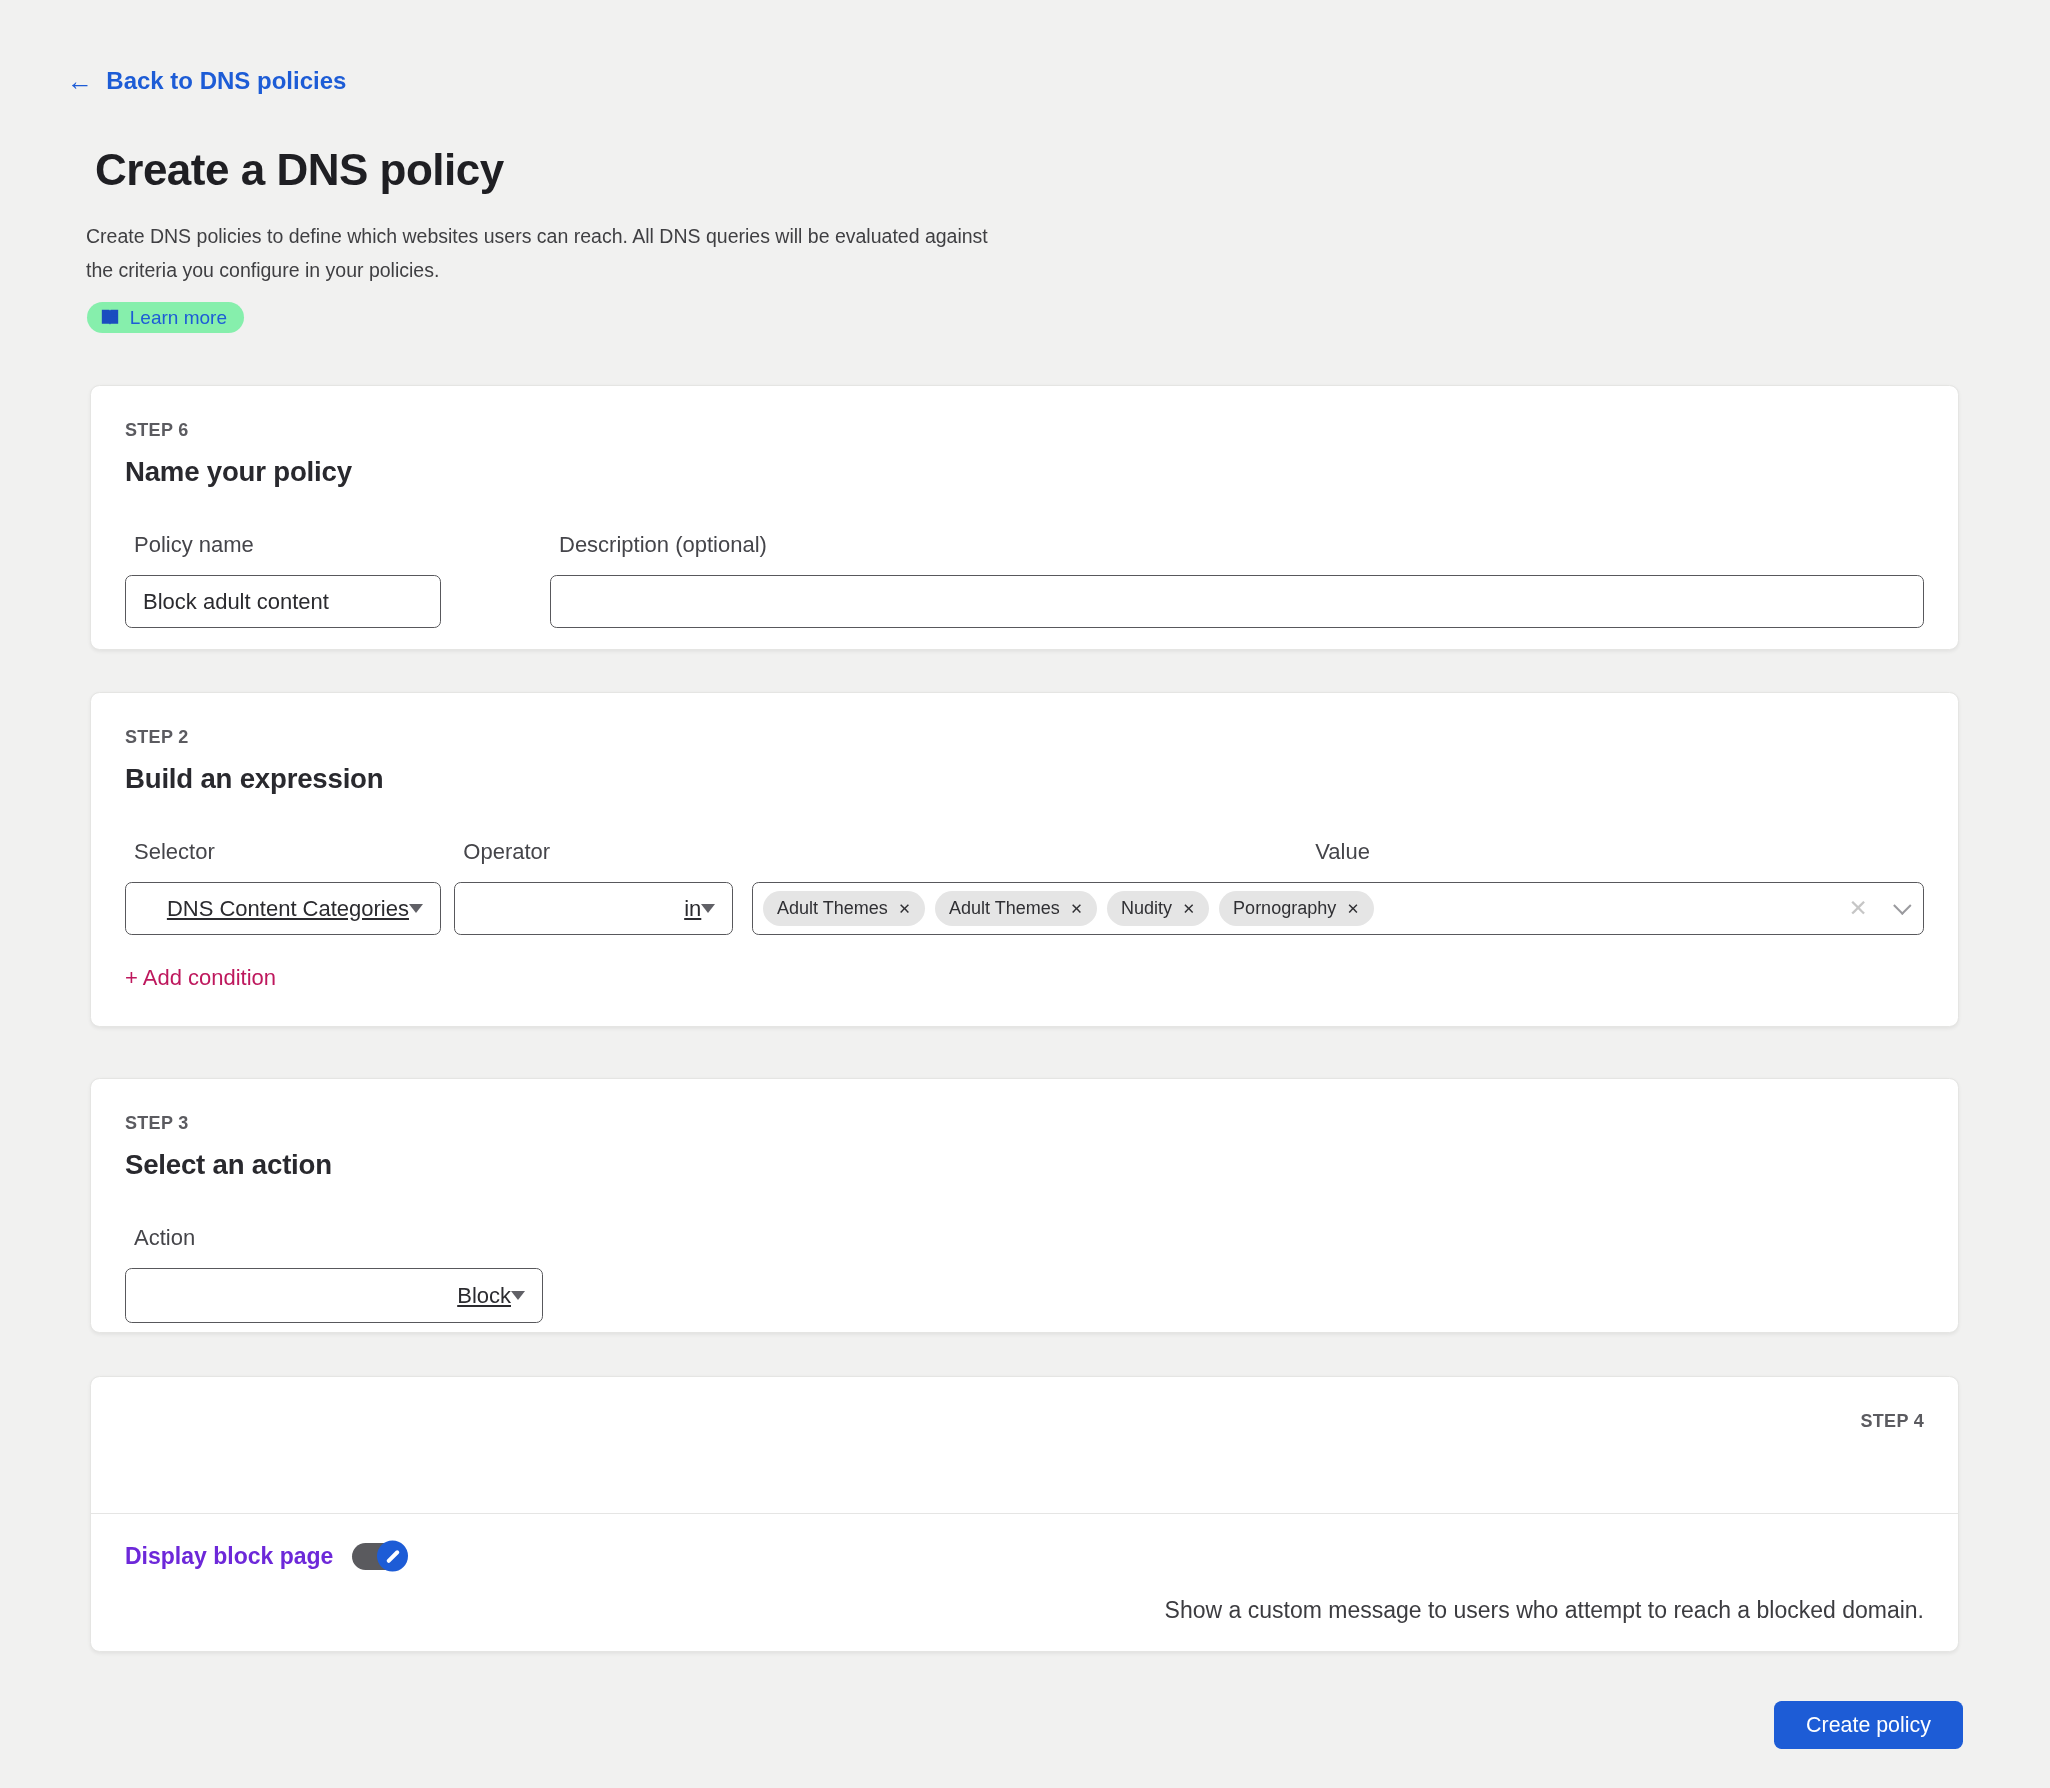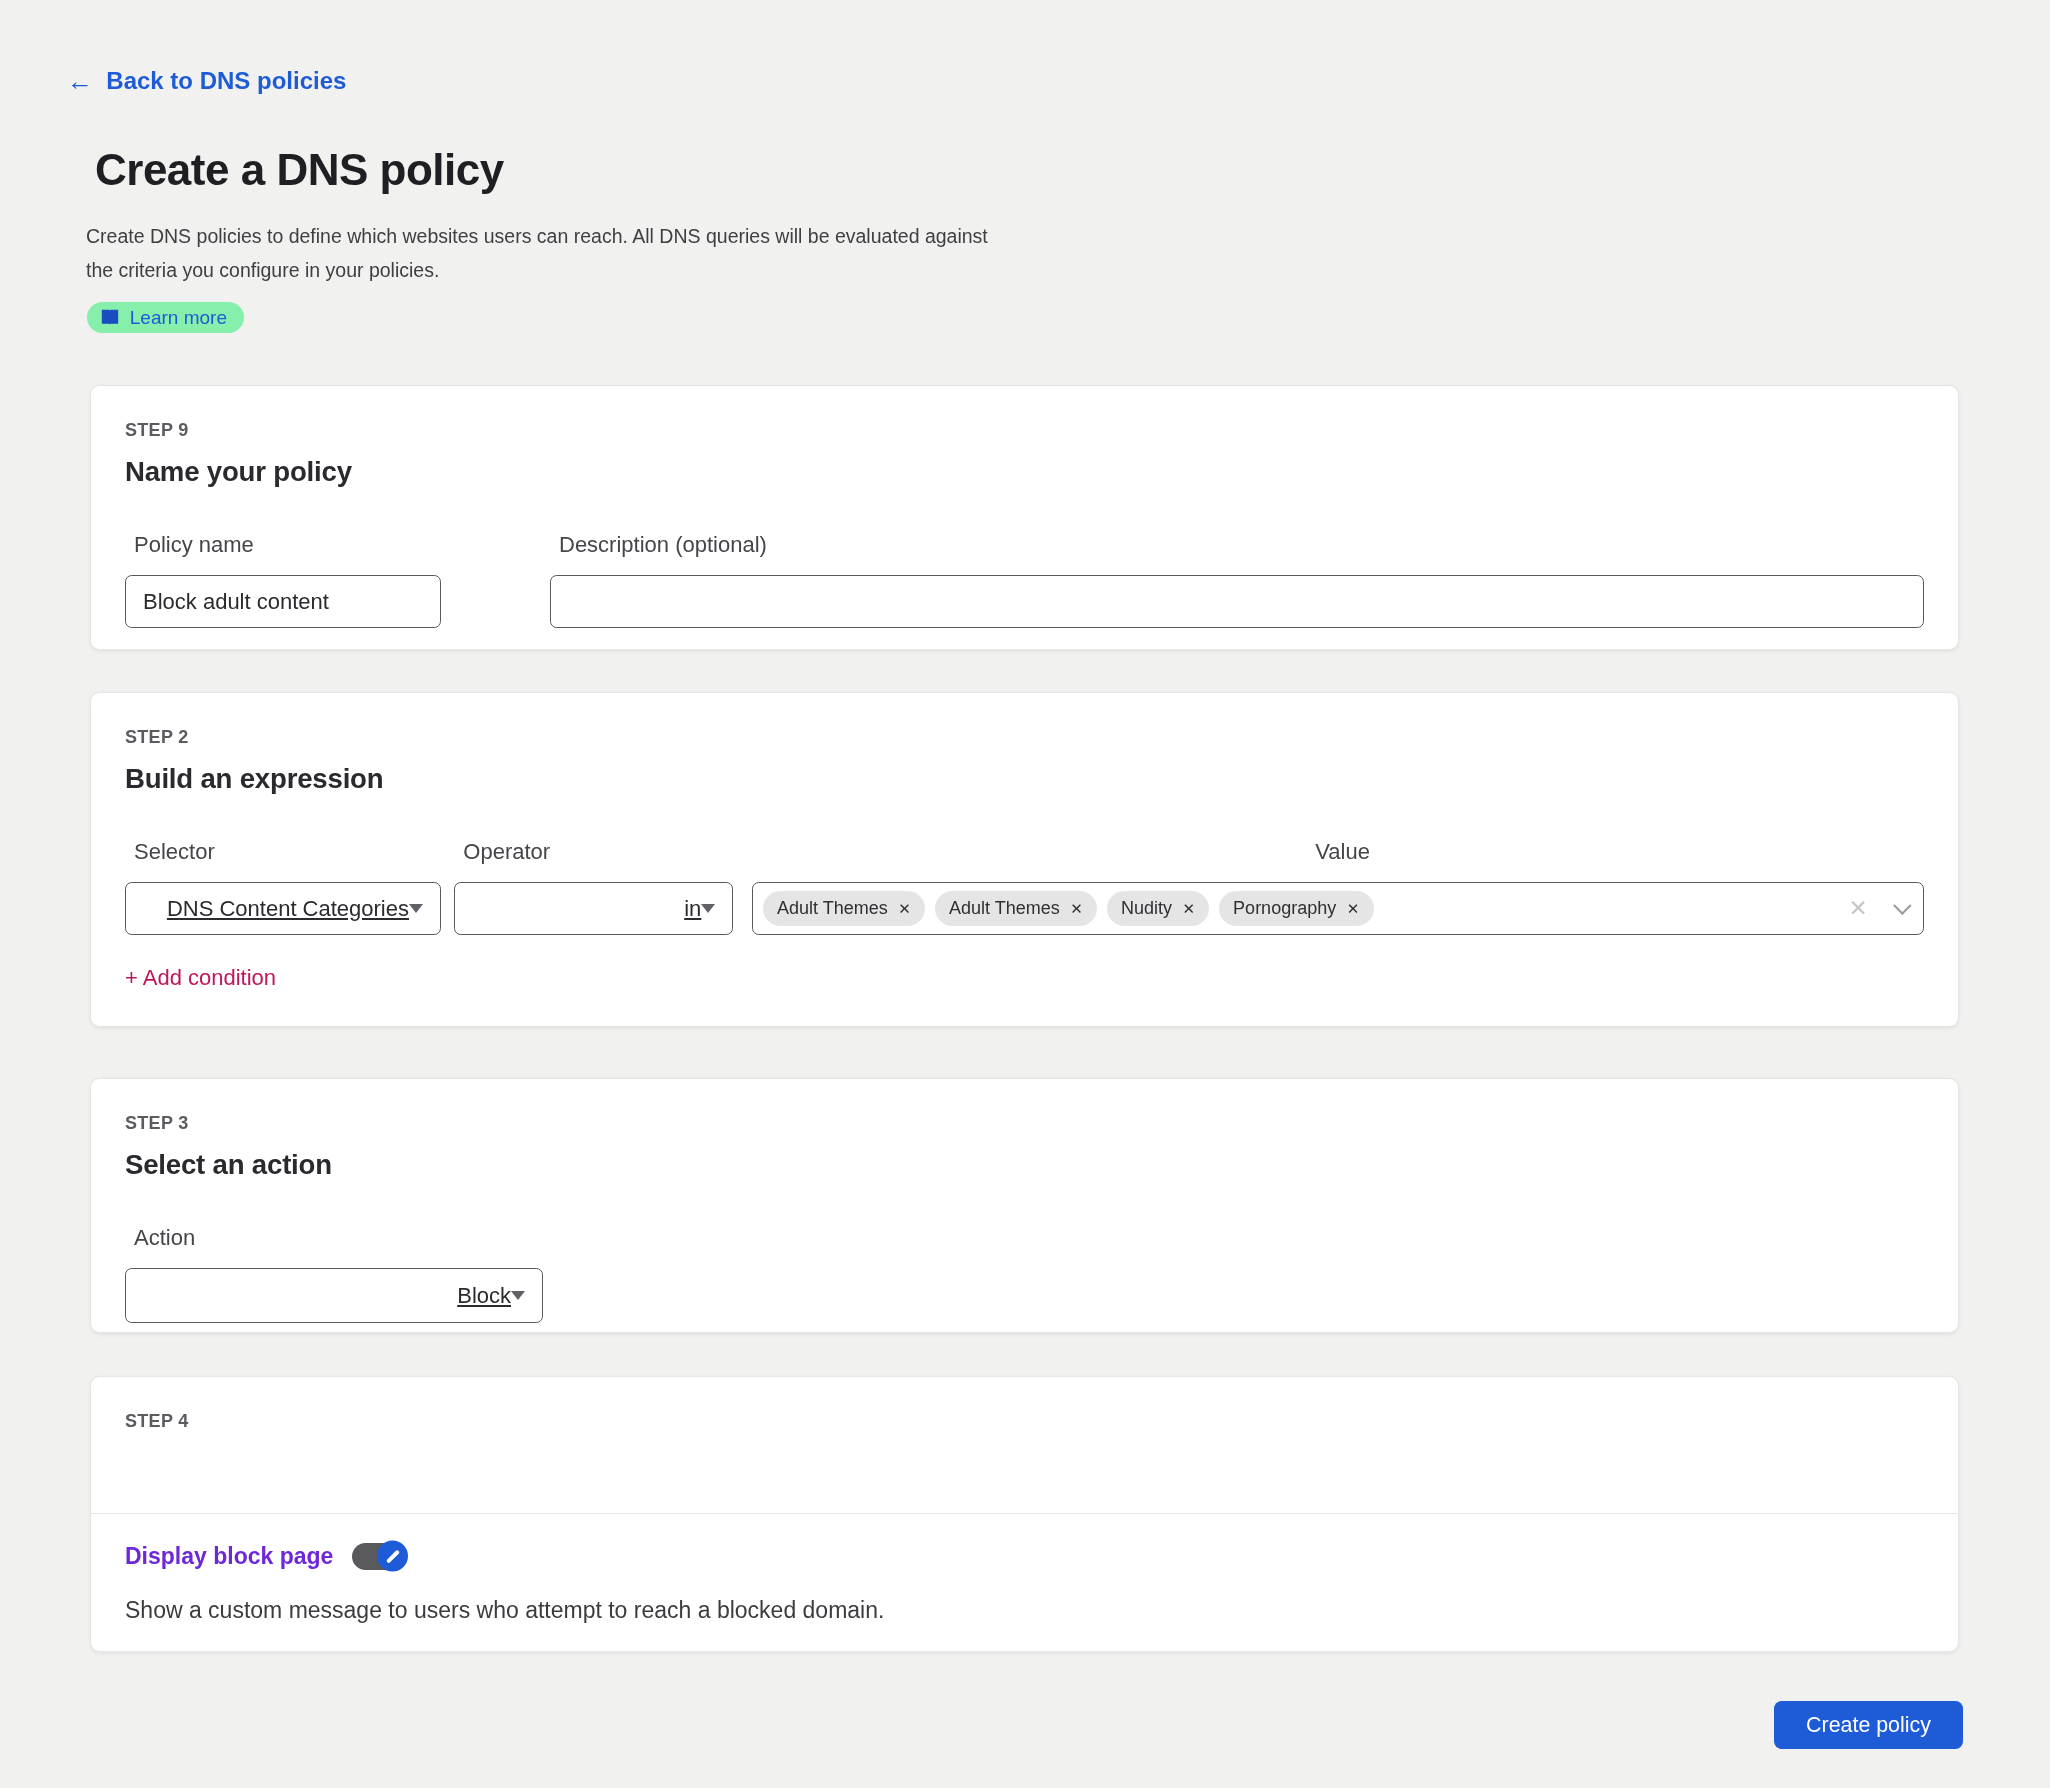--- a/index.html
+++ b/index.html
@@ -85,21 +85,21 @@
         <path d="M22 1h-8.5c-0.8 0-1.5 0.7-1.5 1.5v17c0-0.8 0.7-1.5 1.5-1.5H22V1z"></path>
         <rect x="14" y="4" width="6" height="1.6"></rect>
         <rect x="14" y="7.2" width="6" height="1.6"></rect>
       </svg>
     </span>
     <span>Learn more</span>
   </span>
 
   <section class="card" style="top:385px; height:265px;">
     <div class="card-pad">
-      <div class="step-label">STEP 9</div>
+      <div class="step-label">STEP 6</div>
       <h2 class="step-title">Name your policy</h2>
       <div class="row">
         <div style="width:316px;">
           <div class="field-label">Policy name</div>
           <input class="text-input" type="text" value="Block adult content" style="">
         </div>
         <div style="margin-left:109px; flex:1;">
           <div class="field-label">Description (optional)</div>
           <input class="text-input" type="text" value="" style="">
         </div>
@@ -165,21 +165,21 @@
       <div style="width:418px;">
         <div class="field-label">Action</div>
         <div class="select-box" style="height:55px;">
           <span>Block</span>
           <span class="caret"></span>
         </div>
       </div>
     </div>
   </section>
 
-  <section class="card" style="top:1376px; height:276px;">
+  <section class="card" style="top:1376px; height:276px;text-align:right;">
     <div style="padding:34px 34px 0 34px; height:136px;">
       <div class="step-label">STEP 4</div>
     </div>
     <div class="card4-divider"></div>
     <div style="padding:28.5px 34px 34px 34px;">
       <div class="toggle-row">
         <span class="toggle-label">Display block page</span>
         <span class="toggle">
           <span class="toggle-knob">
             <span class="toggle-glyph"></span>

